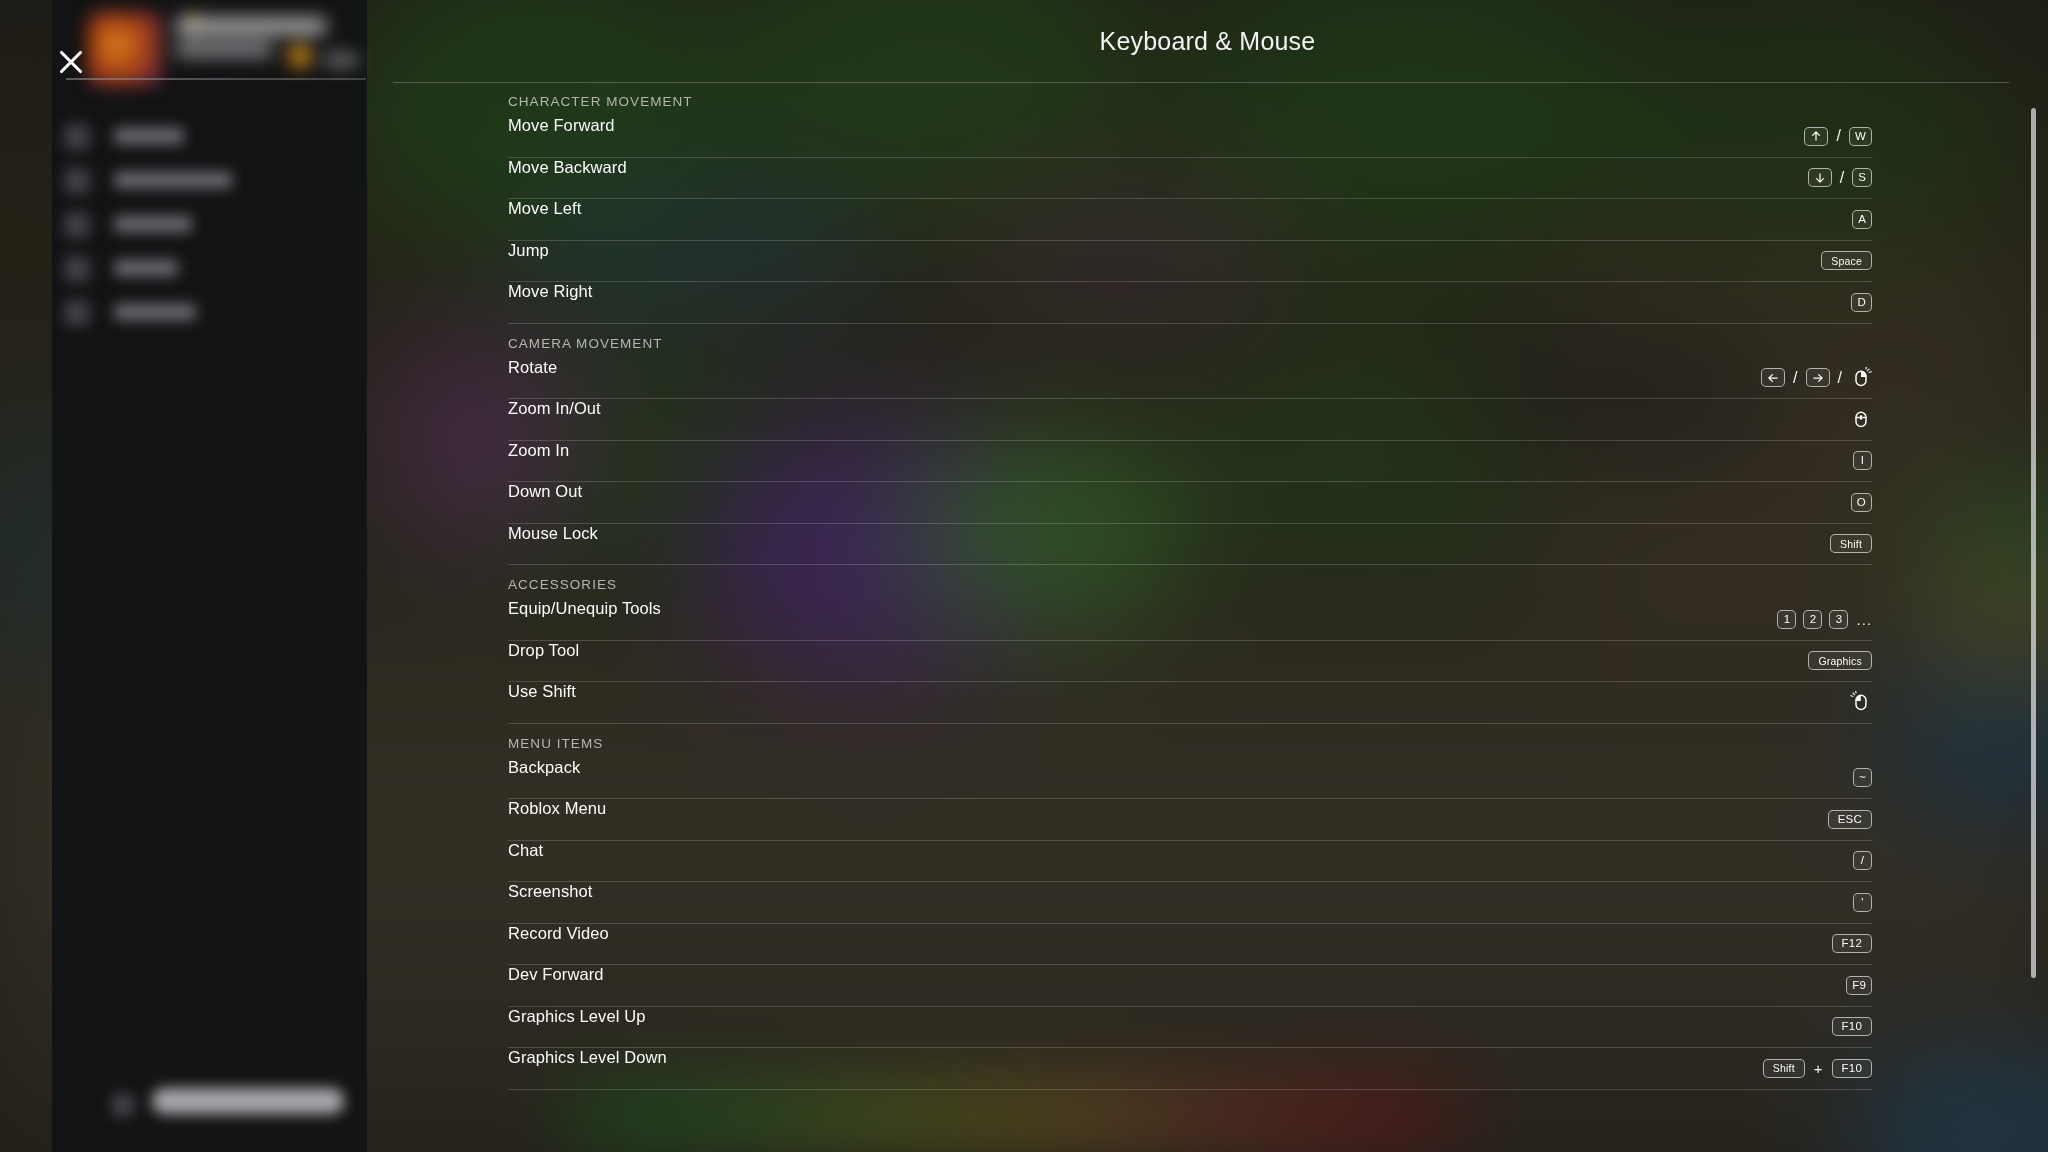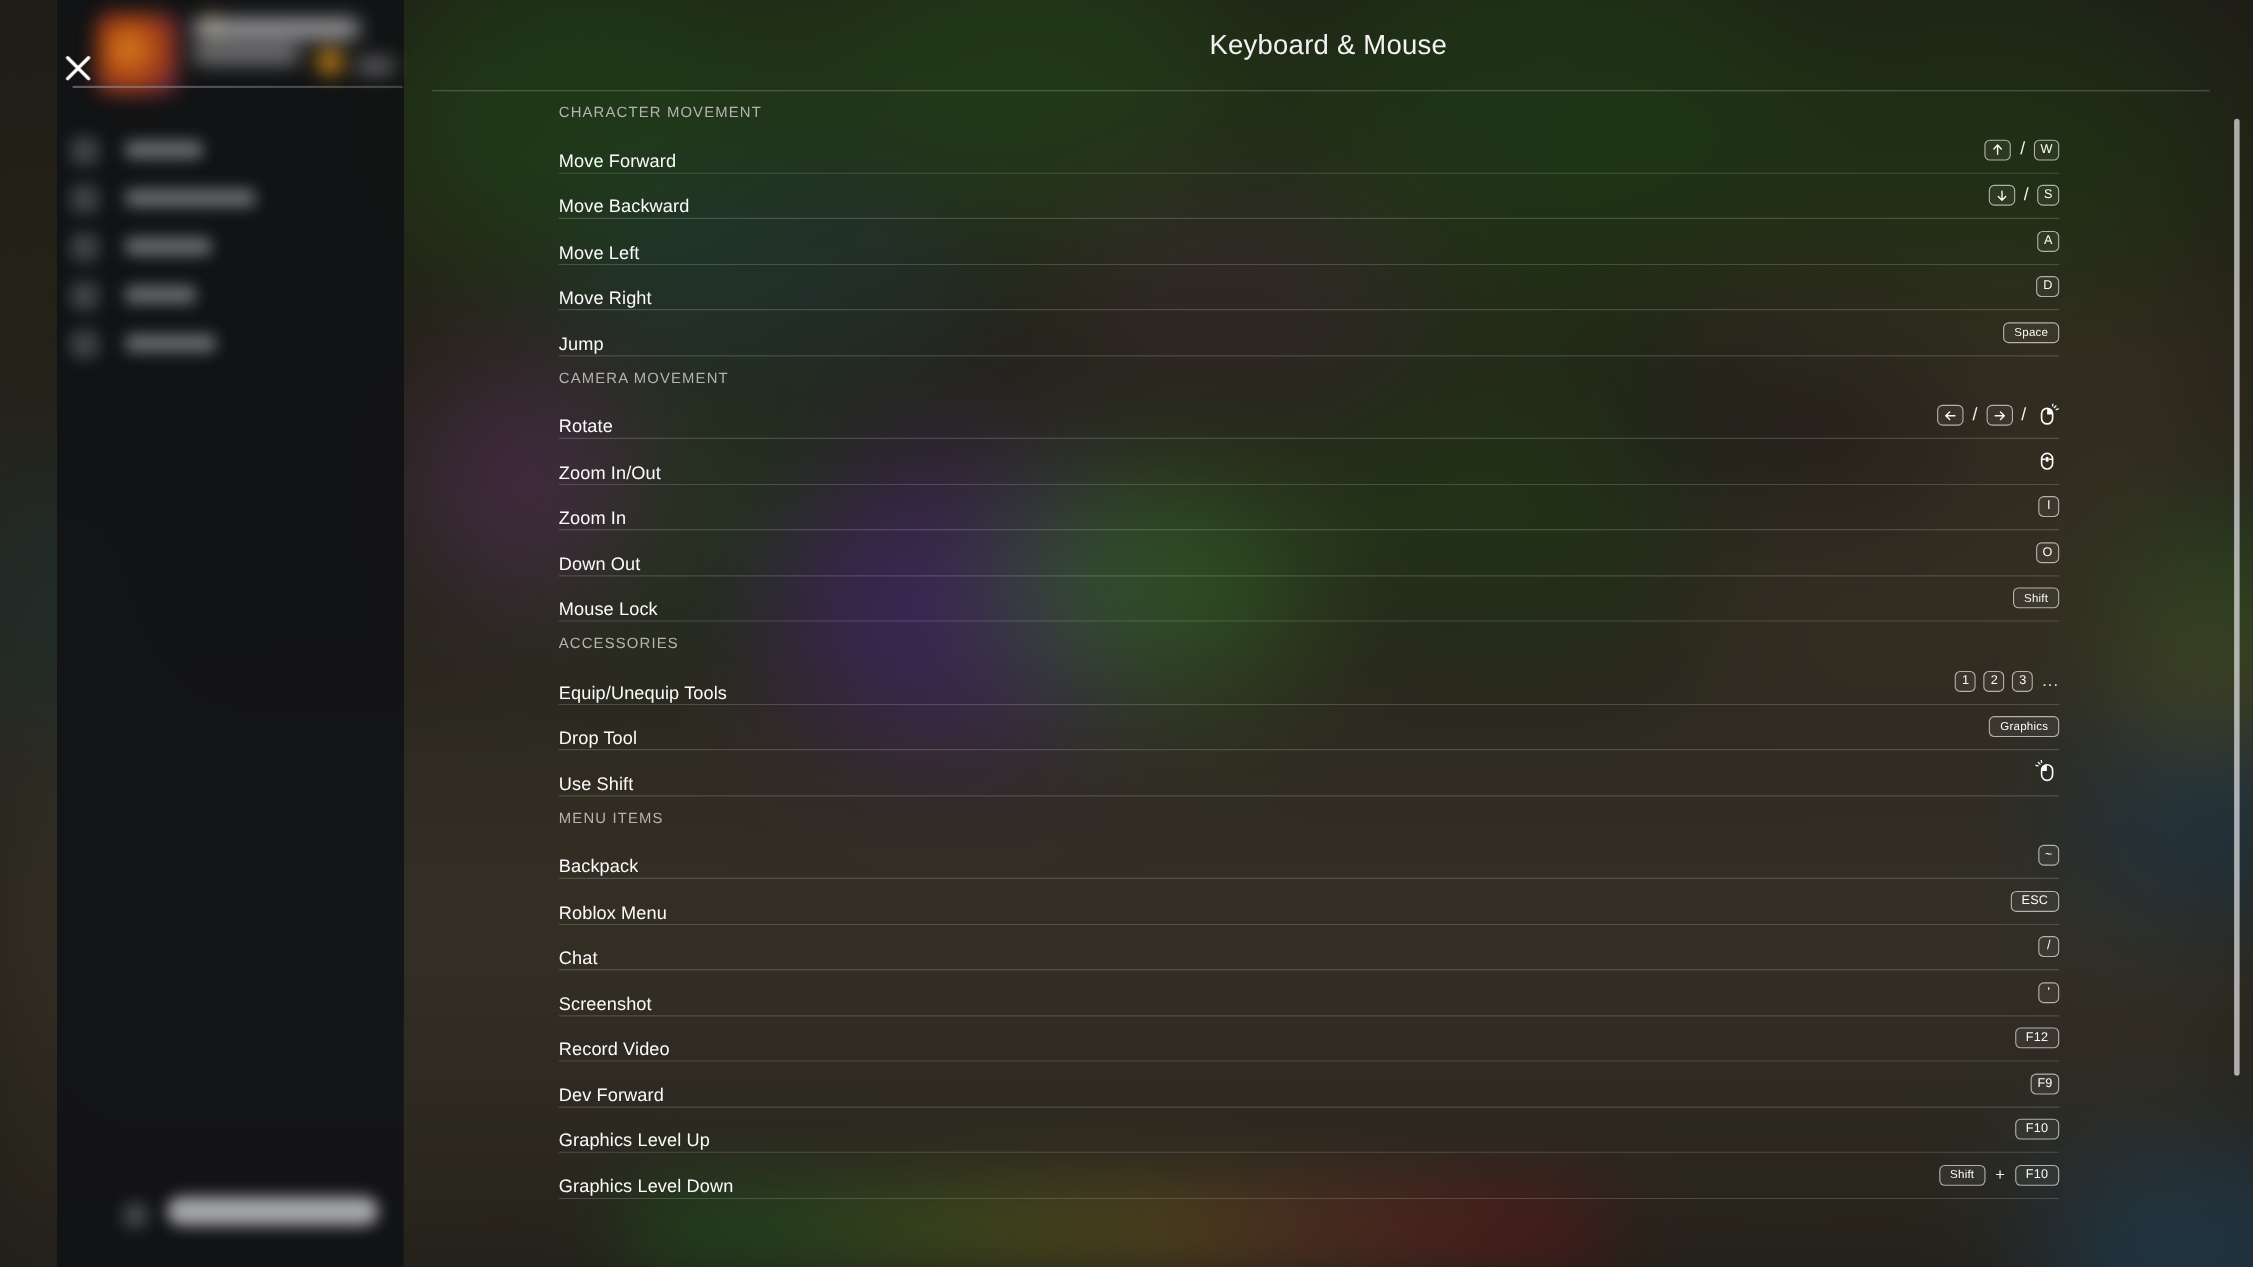--- a/index.html
+++ b/index.html
@@ -66,21 +66,21 @@
   
   #list{position:absolute;top:82px;left:0;right:0;bottom:0;overflow:hidden;}
   #list-inner{position:absolute;top:0;left:0;right:0;}
 
   .sec-head{
     height:34px;line-height:40px;padding-left:141px;
     color:#b6b4b0;font-size:13.5px;letter-spacing:1.05px;font-weight:400;
   }
   .row{
     position:relative;height:40.5px;margin-left:141px;margin-right:176px;
-    display:flex;align-items:flex-end;
+    display:flex;align-items:flex-start;
     border-bottom:1px solid rgba(205,205,208,.22);
   }
   .row:last-child{border-bottom:1px solid rgba(205,205,208,.22);}
   .row-label{color:#fbfbfb;font-size:16.5px;font-weight:400;letter-spacing:.1px;white-space:nowrap;}
   .row-keys{position:absolute;right:0;top:0;height:100%;display:flex;align-items:center;gap:7px;}
 
   
   .key{
     min-width:19px;height:19px;padding:0 5px;border-radius:5px;
     border:1.4px solid rgba(226,226,228,.72);
@@ -216,29 +216,29 @@
             <span class="key">S</span>
           </div>
         </div>
         <div class="row">
           <div class="row-label">Move Left</div>
           <div class="row-keys">
             <span class="key">A</span>
           </div>
         </div>
         <div class="row">
+          <div class="row-label">Jump</div>
+          <div class="row-keys">
+            <span class="key wide tiny">Space</span>
+          </div>
+        </div>
+        <div class="row">
           <div class="row-label">Move Right</div>
           <div class="row-keys">
             <span class="key">D</span>
-          </div>
-        </div>
-        <div class="row">
-          <div class="row-label">Jump</div>
-          <div class="row-keys">
-            <span class="key wide tiny">Space</span>
           </div>
         </div>
         <div class="sec-head">CAMERA MOVEMENT</div>
         <div class="row">
           <div class="row-label">Rotate</div>
           <div class="row-keys">
             <span class="key">
               <svg width="12" height="12" viewBox="0 0 12 12">
                 <g transform="rotate(270 6 6)">
                   <path d="M6 10.2 V2.2 M2.6 5.4 L6 1.9 L9.4 5.4" fill="none" stroke="#fbfbfb" stroke-width="1.25" stroke-linecap="round" stroke-linejoin="round"></path>

